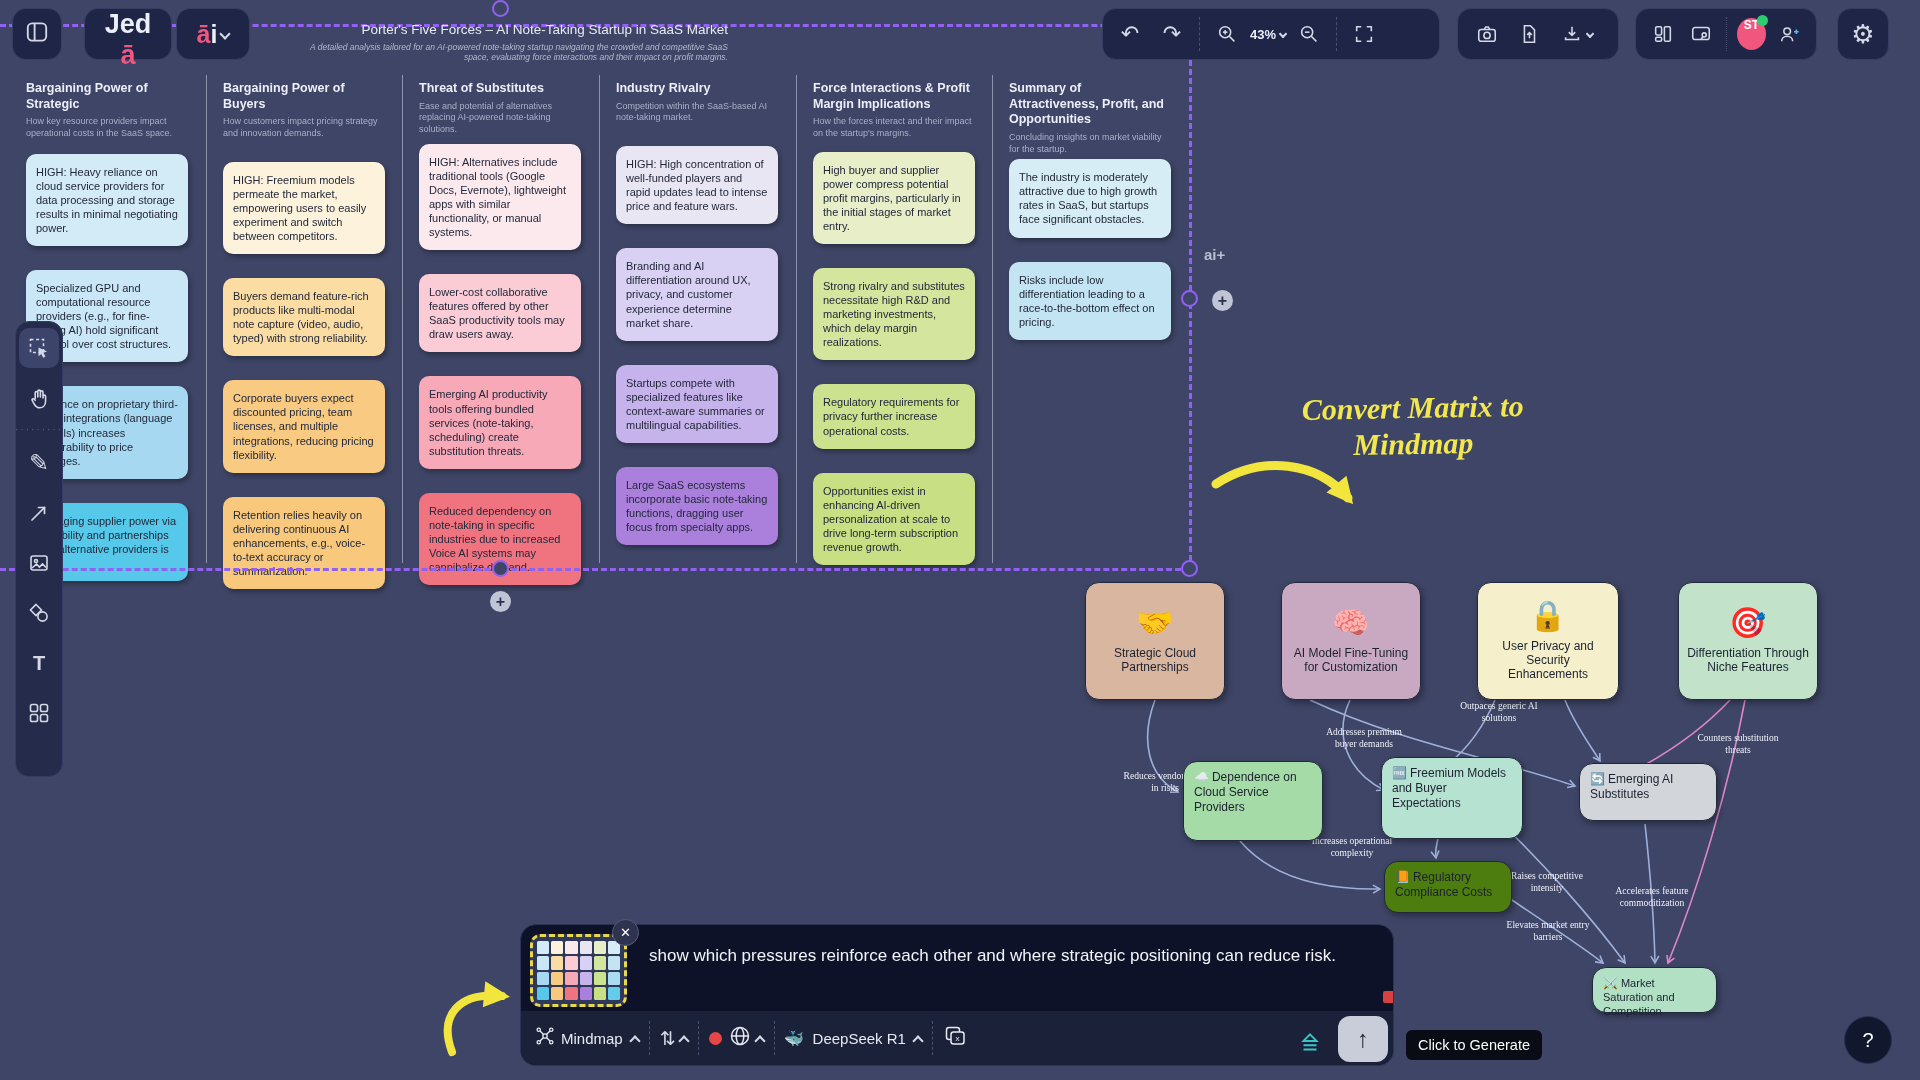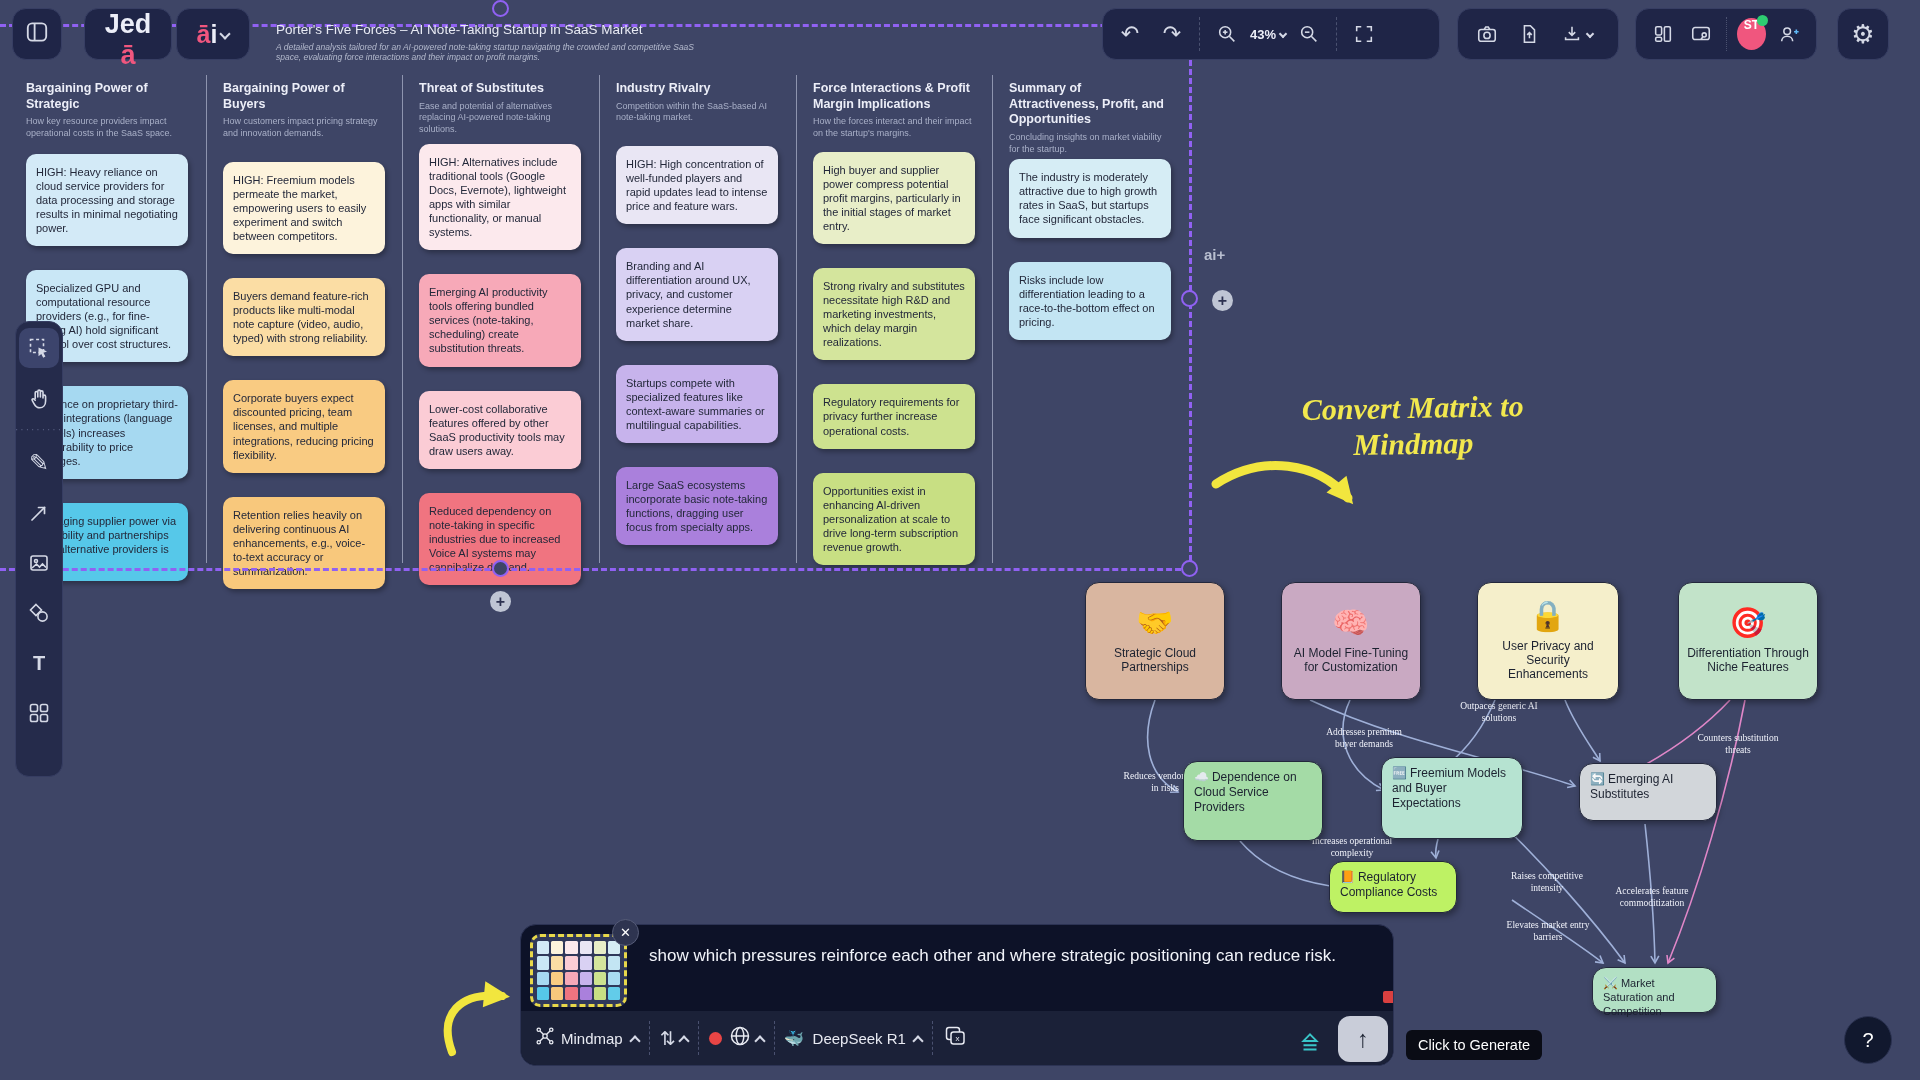--- a/index.html
+++ b/index.html
@@ -118,22 +118,22 @@
   <div class="note c2a">HIGH: Freemium models permeate the market, empowering users to easily experiment and switch between competitors.</div>
   <div class="note c2b">Buyers demand feature-rich products like multi-modal note capture (video, audio, typed) with strong reliability.</div>
   <div class="note c2c">Corporate buyers expect discounted pricing, team licenses, and multiple integrations, reducing pricing flexibility.</div>
   <div class="note c2d">Retention relies heavily on delivering continuous AI enhancements, e.g., voice-to-text accuracy or summarization.</div>
 </div>
 <div class="col divider" style="left:403px;width:197px;">
   <h3>Threat of Substitutes</h3>
   <p class="sub">Ease and potential of alternatives replacing AI-powered note-taking solutions.</p>
   <div style="height:8px"></div>
   <div class="note c3a">HIGH: Alternatives include traditional tools (Google Docs, Evernote), lightweight apps with similar functionality, or manual systems.</div>
+  <div class="note c3b">Lower-cost collaborative features offered by other SaaS productivity tools may draw users away.</div>
   <div class="note c3c">Emerging AI productivity tools offering bundled services (note-taking, scheduling) create substitution threats.</div>
-  <div class="note c3b">Lower-cost collaborative features offered by other SaaS productivity tools may draw users away.</div>
   <div class="note c3d">Reduced dependency on note-taking in specific industries due to increased Voice AI systems may cannibalize demand.</div>
 </div>
 <div class="col divider" style="left:600px;width:197px;">
   <h3>Industry Rivalry</h3>
   <p class="sub">Competition within the SaaS-based AI note-taking market.</p>
   <div style="height:22px"></div>
   <div class="note c4a">HIGH: High concentration of well-funded players and rapid updates lead to intense price and feature wars.</div>
   <div class="note c4b">Branding and AI differentiation around UX, privacy, and customer experience determine market share.</div>
   <div class="note c4c">Startups compete with specialized features like context-aware summaries or multilingual capabilities.</div>
   <div class="note c4d">Large SaaS ecosystems incorporate basic note-taking functions, dragging user focus from specialty apps.</div>
@@ -216,21 +216,21 @@
 </div>
 <div class="mm-node mm-small" style="left:1183px;top:761px;width:140px;height:80px;background:#a4dba6;">
   <span class="emo">☁️</span><span>Dependence on Cloud Service Providers</span>
 </div>
 <div class="mm-node mm-small" style="left:1381px;top:757px;width:142px;height:82px;background:#b6e3d1;">
   <span class="emo">🆓</span><span>Freemium Models and Buyer Expectations</span>
 </div>
 <div class="mm-node mm-small" style="left:1579px;top:763px;width:138px;height:58px;background:#d2d6da;">
   <span class="emo">🔄</span><span>Emerging AI Substitutes</span>
 </div>
-<div class="mm-node mm-small" style="left:1329px;top:861px;width:128px;height:52px;background:#bef264;">
+<div class="mm-node mm-small" style="left:1384px;top:861px;width:128px;height:52px;background:#4d7c0f;">
   <span class="emo">📙</span><span>Regulatory Compliance Costs</span>
 </div>
 <div class="mm-node mm-small" style="left:1592px;top:967px;width:125px;height:46px;background:#b2e0c4;font-size:11px;">
   <span class="emo">⚔️</span><span>Market Saturation and Competition</span>
 </div>
 
 <div class="annot">Convert Matrix to Mindmap</div>
 
 <div class="pill" style="left:12px;width:50px;justify-content:center;">
   <span><svg width="26" height="26" viewBox="0 0 24 24" fill="none" stroke="#d5d9e6" stroke-width="1.7">
@@ -240,21 +240,21 @@
 </div>
 <div class="pill" style="left:84px;width:88px;justify-content:space-between;flex-direction:column;">
   <span style="font-size:27px;font-weight:bold;color:#eceef8;">Jed</span>
     <span style="font-size:27px;font-weight:bold;color:#f0567e;">ā</span>
 </div>
 <div class="pill" style="left:176px;width:74px;justify-content:center;">
   <span style="font-size:25px;font-weight:bold;color:#f0567e;">ā</span>
     <span style="font-size:25px;font-weight:bold;color:#eceef8;">i</span>
     <span class="chev"></span>
 </div>
-<div class="abs" style="left:276px;top:22px;width:440px;text-align:left;z-index:10;">
+<div class="abs" style="left:288px;top:22px;width:440px;text-align:right;z-index:10;">
   <div style="color:#e8eaf4;font-size:13.5px;">Porter's Five Forces – AI Note-Taking Startup in SaaS Market</div>
   <div style="color:#b4bacd;font-size:8.5px;font-style:italic;margin-top:5px;">A detailed analysis tailored for an AI-powered note-taking startup navigating the crowded and competitive SaaS space, evaluating force interactions and their impact on profit margins.</div>
 </div>
 
 <div class="pill" style="left:1102px;width:338px;padding:0 6px;">
   <span class="tb-icon uni">↶</span>
   <span class="tb-icon uni">↷</span>
   <span class="sep-dash"></span>
   <span class="tb-icon">
       <svg width="22" height="22" viewBox="0 0 24 24" fill="none" stroke="#d5d9e6" stroke-width="1.7">

